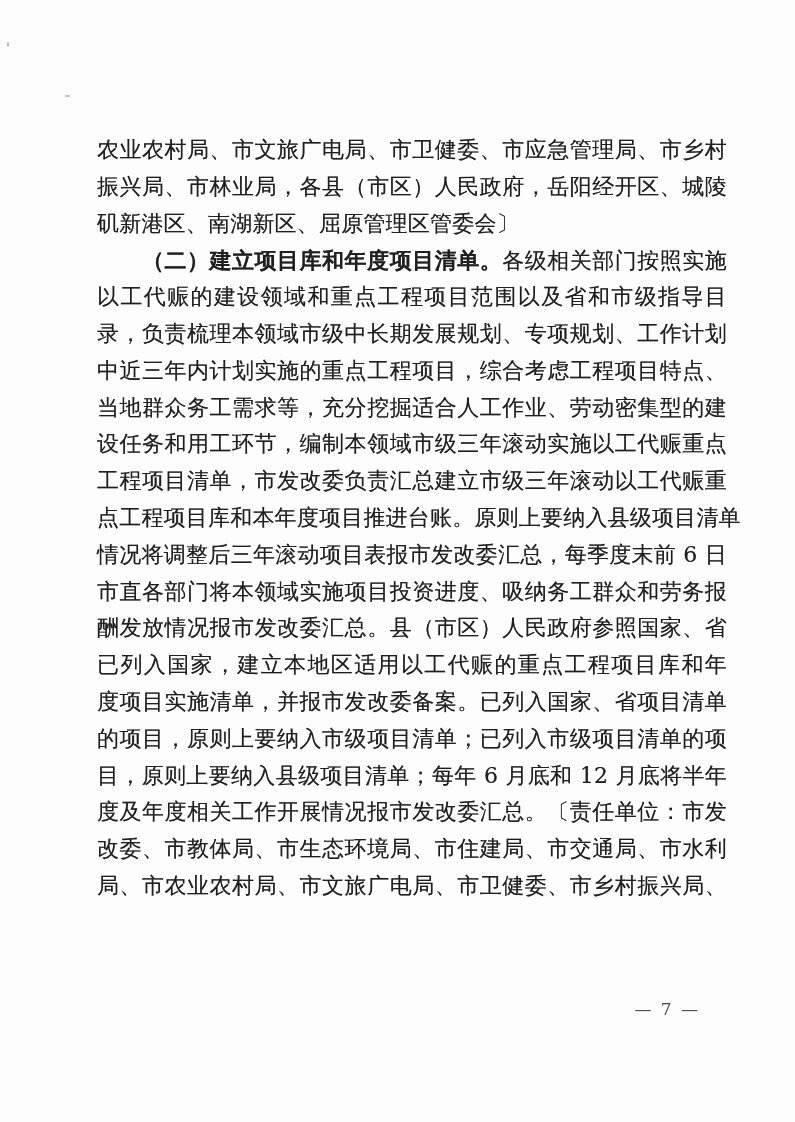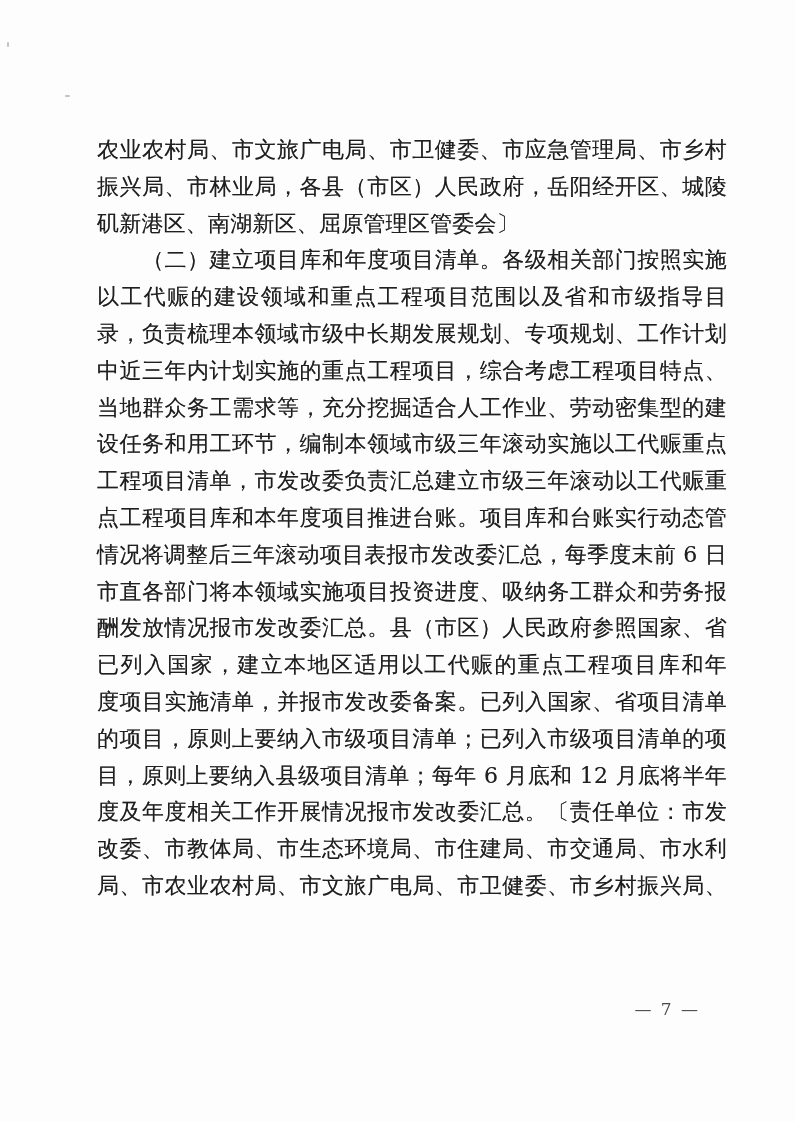--- a/index.html
+++ b/index.html
@@ -33,21 +33,21 @@
     text-shadow: 0 0 0.5px rgba(20,20,20,0.55);
   }
   .para-end-left .line:last-child {
     text-align-last: left;
   }
   .line.indent {
     padding-left: 45px;
     width: 585px;
   }
   .bold {
-    font-weight: 400;
+    font-weight: 700;
     margin-top: 36px;
   }
   .page-number {
     position: absolute;
     top: 999px;
     right: 95px;
     font-size: 17px;
     letter-spacing: 2px;
     color: #4a4a4a;
     text-align: right;
@@ -78,21 +78,21 @@
 
     <div class="line indent"><span class="bold">（二）建立项目库和年度项目清单。</span><span>各级相关部门按照实施</span></div>
 
     <div class="para">
         <div class="line">以工代赈的建设领域和重点工程项目范围以及省和市级指导目</div>
         <div class="line">录，负责梳理本领域市级中长期发展规划、专项规划、工作计划</div>
         <div class="line">中近三年内计划实施的重点工程项目，综合考虑工程项目特点、</div>
         <div class="line">当地群众务工需求等，充分挖掘适合人工作业、劳动密集型的建</div>
         <div class="line">设任务和用工环节，编制本领域市级三年滚动实施以工代赈重点</div>
         <div class="line">工程项目清单，市发改委负责汇总建立市级三年滚动以工代赈重</div>
-        <div class="line">点工程项目库和本年度项目推进台账。项目库和台账实行动态管</div>
+        <div class="line">点工程项目库和本年度项目推进台账。原则上要纳入县级项目清单</div>
         <div class="line">情况将调整后三年滚动项目表报市发改委汇总，每季度末前 6 日</div>
         <div class="line">市直各部门将本领域实施项目投资进度、吸纳务工群众和劳务报</div>
         <div class="line">酬发放情况报市发改委汇总。县（市区）人民政府参照国家、省</div>
         <div class="line">已列入国家，建立本地区适用以工代赈的重点工程项目库和年</div>
         <div class="line">度项目实施清单，并报市发改委备案。已列入国家、省项目清单</div>
         <div class="line">的项目，原则上要纳入市级项目清单；已列入市级项目清单的项</div>
         <div class="line">目，原则上要纳入县级项目清单；每年 6 月底和 12 月底将半年</div>
         <div class="line">度及年度相关工作开展情况报市发改委汇总。〔责任单位：市发</div>
         <div class="line">改委、市教体局、市生态环境局、市住建局、市交通局、市水利</div>
         <div class="line">局、市农业农村局、市文旅广电局、市卫健委、市乡村振兴局、</div>

